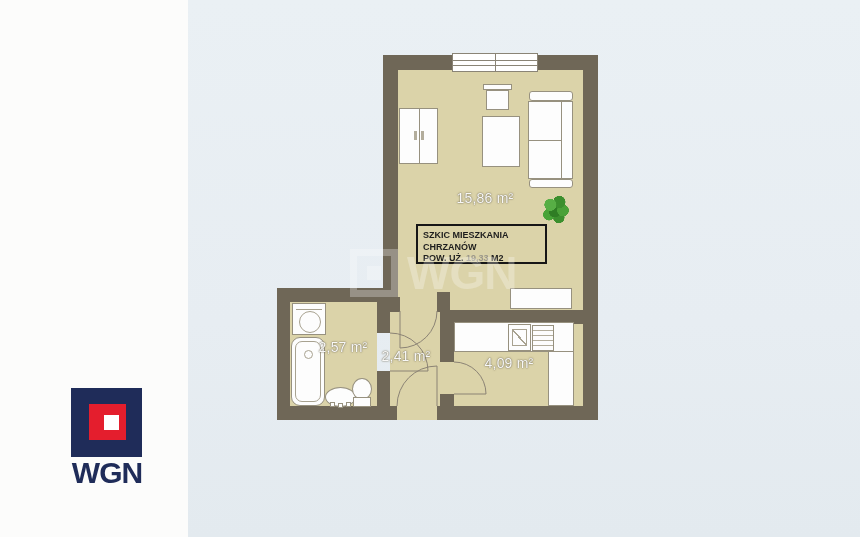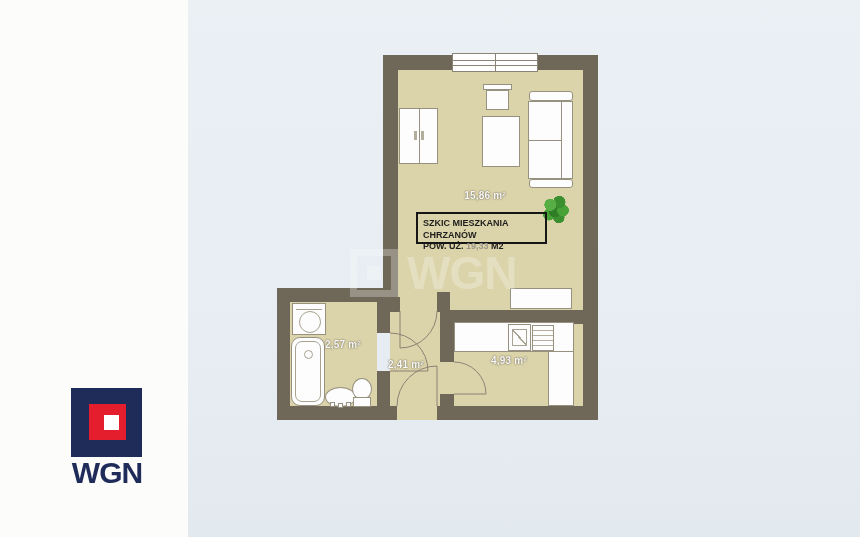--- a/index.html
+++ b/index.html
@@ -14,21 +14,21 @@
   
   .wall{background:#6f6757;}
   .floor{background:#dbd3a9;}
   .furn{background:#fdfdfd;border:1px solid #97917f;box-sizing:border-box;}
   .furn-line{background:#97917f;}
   
   #window{background:#ffffff;border:1px solid #8a8476;box-sizing:border-box;}
   #window .mull{position:absolute;background:#8a8476;}
   
   .room-label{
-    color:rgba(255,255,255,.95);font-size:10px;font-weight:bold;
+    color:rgba(255,255,255,.95);font-size:14px;font-weight:normal;
     text-align:center;text-shadow:0 0 2px rgba(110,104,84,.9),0 0 1px rgba(110,104,84,.9);
     letter-spacing:.2px;
   }
   
   #info-box{
     border:2px solid #161616;padding:4px 5px 2px 5px;box-sizing:border-box;
     font-size:9px;font-weight:bold;color:#1d1d1d;line-height:1.3;
   }
   #info-box .muted{color:#9a968a;font-weight:bold;}
   
@@ -150,24 +150,24 @@
 
   <div class="abs furn" style="left:454px;top:322px;width:120px;height:30px;"></div>
   <div id="kitchen-sink" class="abs furn" style="left:508px;top:324px;width:23px;height:27px;">
     <div class="ksq"></div>
   </div>
   <div id="stove" class="abs" style="left:532px;top:325px;width:22px;height:26px;"></div>
   <div class="abs furn" style="left:548px;top:351px;width:26px;height:55px;"></div>
 
   <div class="abs room-label" style="left:450px;top:190px;width:70px;">15,86 m²</div>
   <div class="abs room-label" style="left:316px;top:339px;width:54px;">2,57 m²</div>
-  <div class="abs room-label" style="left:380px;top:359px;width:52px;">2,41 m²</div>
-  <div class="abs room-label" style="left:480px;top:355px;width:58px;">4,93 m²</div>
+  <div class="abs room-label" style="left:380px;top:348px;width:52px;">2,41 m²</div>
+  <div class="abs room-label" style="left:480px;top:355px;width:58px;">4,09 m²</div>
 
-  <div id="info-box" class="abs" style="left:416px;top:212px;width:131px;height:32px;">
+  <div id="info-box" class="abs" style="left:416px;top:224px;width:131px;height:40px;">
     <div>SZKIC MIESZKANIA</div>
     <div>CHRZANÓW</div>
     <div>
       <span>POW. UŻ.</span>
       <span class="muted">19,33</span>
       <span>M2</span>
     </div>
   </div>
 
   <div id="watermark" class="abs" style="left:350px;top:246px;">

